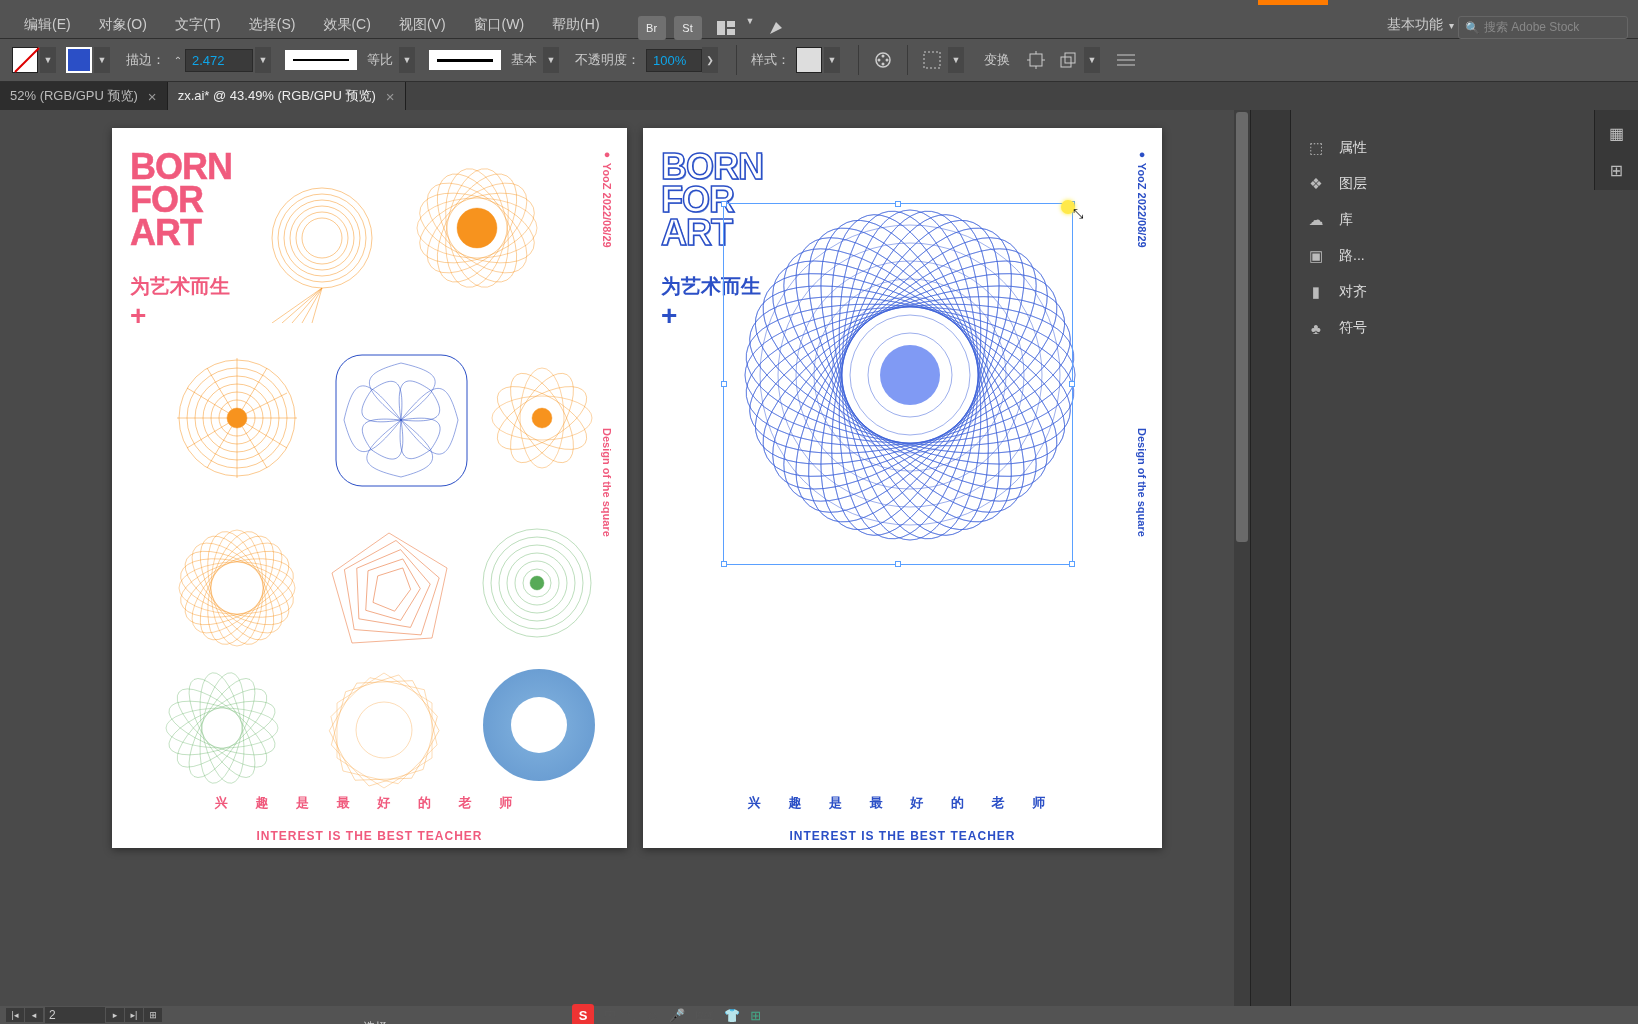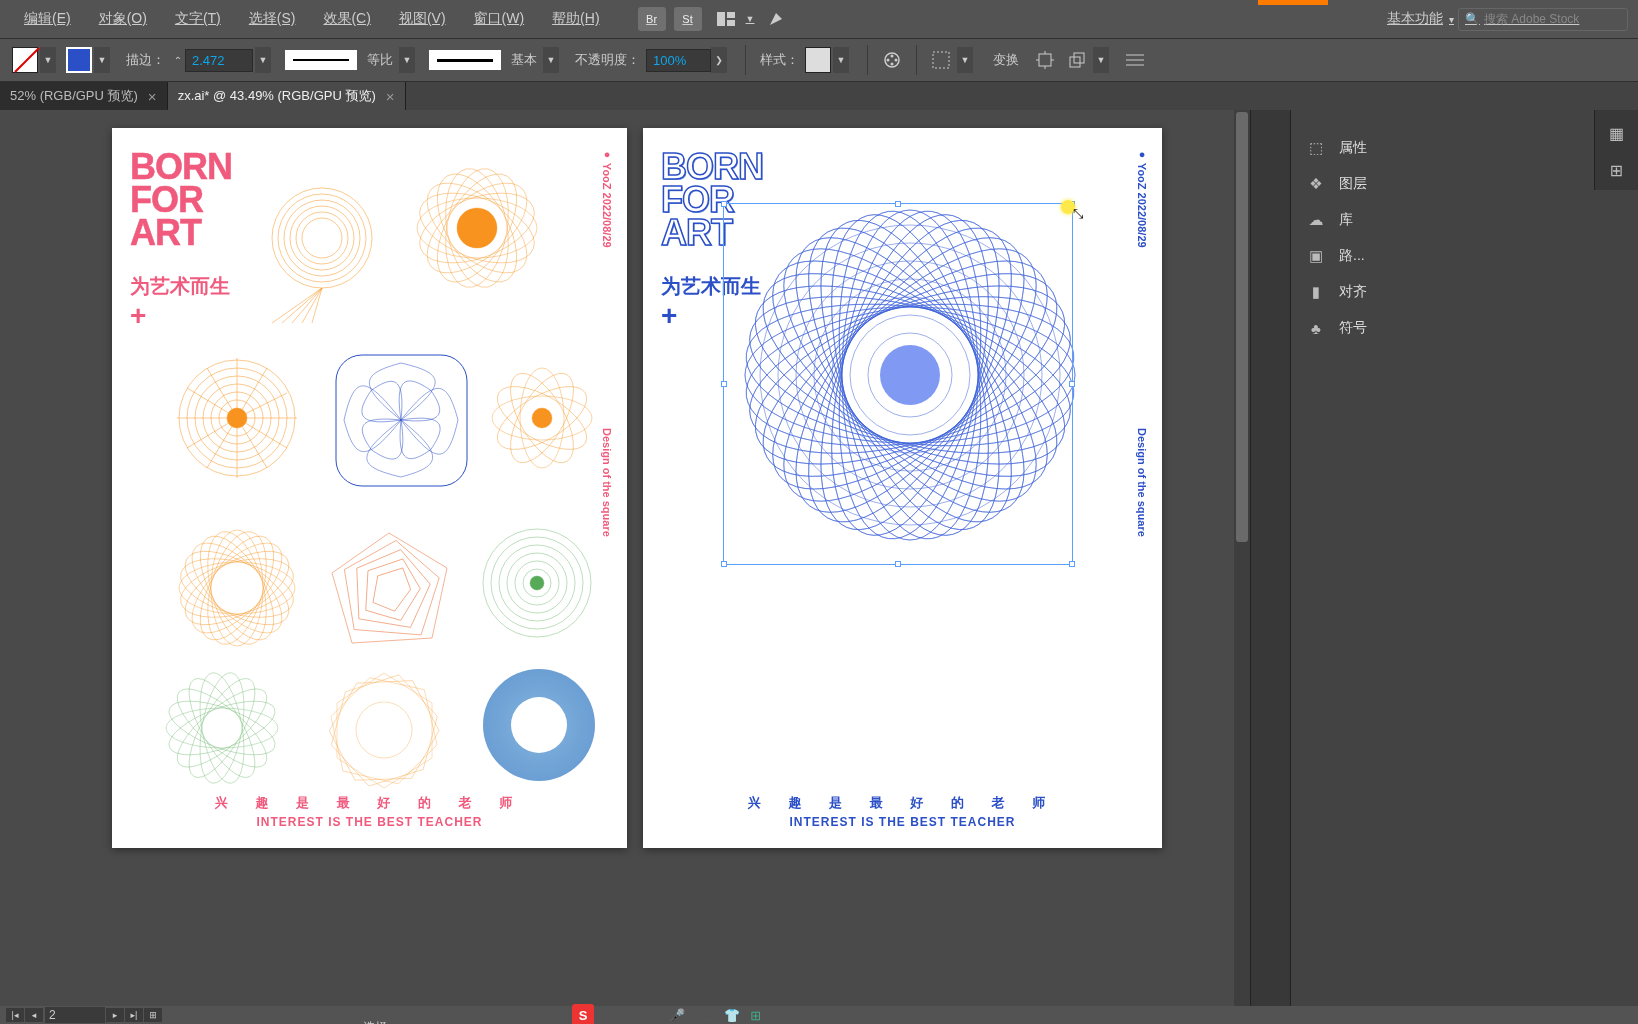--- a/index.html
+++ b/index.html
@@ -1,19 +1,19 @@
 <!DOCTYPE html>
 <html><head>
 <meta charset="utf-8">
 <style>
 * { margin: 0; padding: 0; box-sizing: border-box; font-family: "Microsoft YaHei", Arial, sans-serif; }
 body { background: #4a4a4a; color: #ccc; width: 1638px; height: 1024px; overflow: hidden; position: relative; }
 
 
-.menubar { background: #535353; height: 38px; display: flex; align-items: center; padding: 5px 10px; font-size: 14px; text-decoration: underline; }
+.menubar { background: #535353; height: 38px; display: flex; align-items: flex-start; padding: 16px 10px; font-size: 14px; }
 .menubar .menu-item { padding: 0 14px; cursor: pointer; }
 .menubar .spacer { flex: 1; }
 .menubar .icon-box { width: 28px; height: 24px; background: #707070; border-radius: 3px; margin: 0 4px; display: flex; align-items: center; justify-content: center; font-size: 11px; color: #eee; }
 .menubar .workspace { margin: 0 4px; display: flex; align-items: center; }
 .menubar .workspace .chev { margin-left: 6px; font-size: 10px; }
 .menubar .search { display: flex; align-items: center; border: 1px solid #666; border-radius: 3px; padding: 2px 6px; font-size: 12px; color: #888; width: 170px; }
 .menubar .search .mag { margin-right: 4px; }
 .orange-bar { position: absolute; top: 0; right: 310px; width: 70px; height: 5px; background: #ff7b00; }
 
 
@@ -57,21 +57,21 @@
 .poster-plus { position: absolute; left: 18px; top: 172px; font-size: 28px; font-weight: 700; }
 .poster-plus.pink { color: #f05a7d; }
 .poster-plus.blue { color: #2b4fc6; }
 .poster-side { position: absolute; right: 14px; top: 20px; writing-mode: vertical-rl; font-size: 11px; font-weight: 600; }
 .poster-side.pink { color: #f05a7d; }
 .poster-side.blue { color: #2b4fc6; }
 .poster-side2 { position: absolute; right: 14px; top: 300px; writing-mode: vertical-rl; font-size: 11px; font-weight: 600; }
 .poster-side2.pink { color: #f05a7d; }
 .poster-side2.blue { color: #2b4fc6; }
 .poster-foot-cn { position: absolute; bottom: 36px; left: 0; right: 0; text-align: center; font-size: 13px; letter-spacing: 12px; font-weight: 600; }
-.poster-foot-en { position: absolute; bottom: 19px; left: 0; right: 0; text-align: center; font-size: 12px; letter-spacing: 1px; font-weight: 700; }
+.poster-foot-en { position: absolute; bottom: 5px; left: 0; right: 0; text-align: center; font-size: 12px; letter-spacing: 1px; font-weight: 700; }
 .poster-foot-cn.pink, .poster-foot-en.pink { color: #f05a7d; }
 .poster-foot-cn.blue, .poster-foot-en.blue { color: #2b4fc6; }
 
 
 .selection-box { position: absolute; border: 1px solid #5aa0ff; }
 .sel-handle { position: absolute; width: 6px; height: 6px; background: #fff; border: 1px solid #5aa0ff; }
 .sel-handle.tl { top: -3px; left: -3px; }
 .sel-handle.tm { top: -3px; left: 50%; margin-left: -3px; }
 .sel-handle.tr { top: -3px; right: -3px; }
 .sel-handle.ml { top: 50%; left: -3px; margin-top: -3px; }
@@ -154,21 +154,21 @@
       <div class="line"></div>
     </div>
   <span class="ctrl-label">等比</span>
   <span class="chev-sm">▼</span>
   <div class="stroke-preview">
       <div class="line" style="height:3px"></div>
     </div>
   <span class="ctrl-label">基本</span>
   <span class="chev-sm">▼</span>
   <span class="ctrl-label">不透明度：</span>
-  <input class="ctrl-input" style="width: 65px;" value="100%">
+  <input class="ctrl-input" style="width: 56px;" value="100%">
   <span class="chev-sm">❯</span>
   <span class="ctrl-sep"></span>
   <span class="ctrl-label">样式：</span>
   <span class="swatch" style="background:#ddd"></span>
   <span class="chev-sm">▼</span>
   <span class="ctrl-sep"></span>
   <span class="ctrl-iconbtn">
     <svg width="18" height="18" viewBox="0 0 18 18">
         <circle cx="9" cy="9" r="7" fill="none" stroke="#ccc" stroke-width="1.5"></circle>
         <circle cx="9" cy="5" r="1.5" fill="#ccc"></circle>

